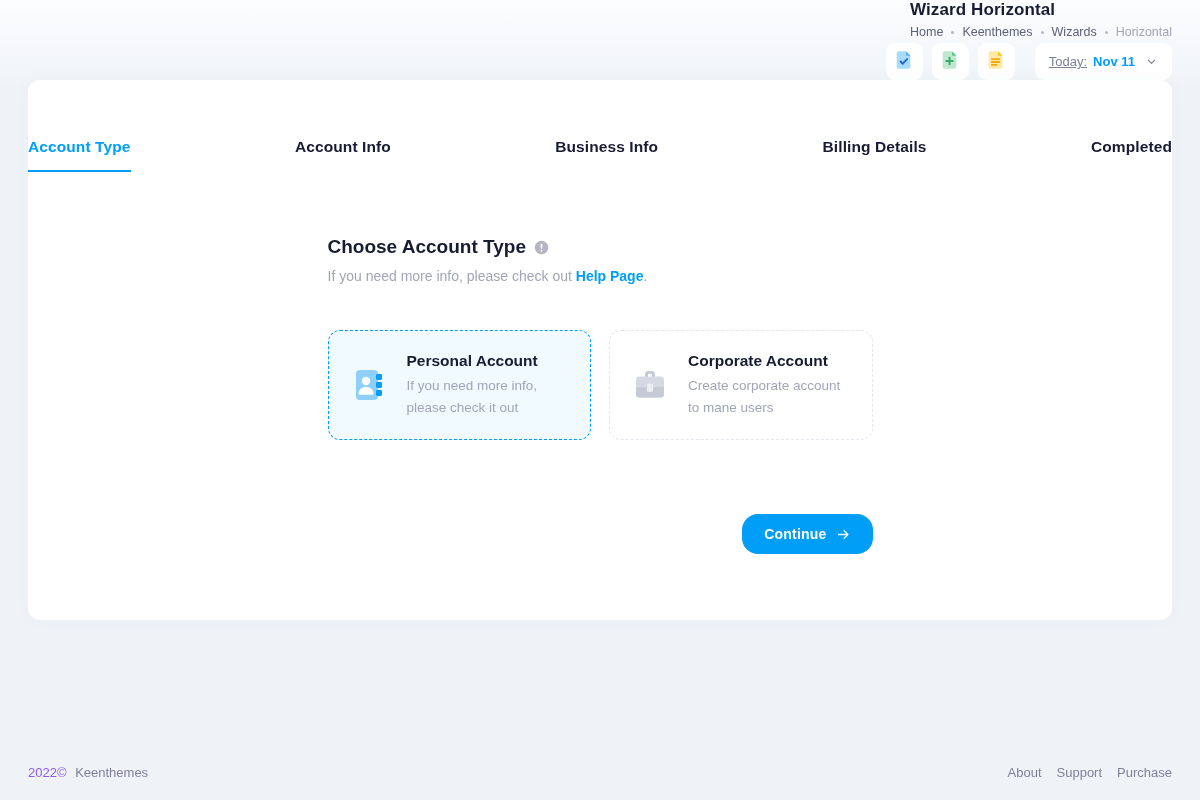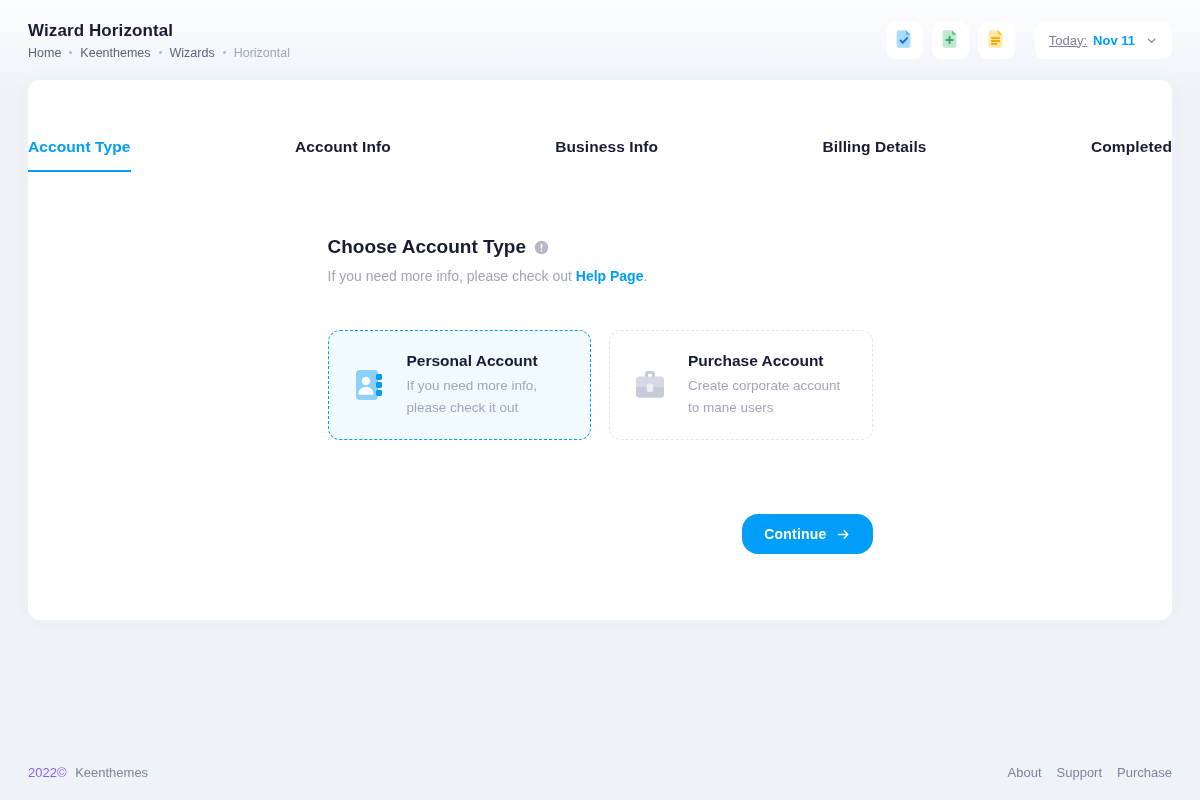--- a/index.html
+++ b/index.html
@@ -9,23 +9,24 @@
     background: linear-gradient(to bottom, #fcfdfe 0px, #eff3f8 90px, #eff3f8 100%);
     display: flex;
     flex-direction: column;
   }
 
   
   .topbar {
     height: 80px;
     padding: 0 28px;
     display: flex;
-    align-items: center;
+    align-items: flex-end;
     justify-content: space-between;
     flex-shrink: 0;
+    flex-direction: column;
   }
   .page-title {
     font-size: 17px;
     font-weight: 700;
     color: #181c32;
     letter-spacing: 0.1px;
     margin-bottom: 5px;
   }
   .breadcrumb {
     display: flex;
@@ -284,21 +285,21 @@
       <div class="option-card">
         <span style="display:flex;flex-shrink:0;">
           <svg width="40" height="40" viewBox="0 0 40 40">
             <path d="M15 12V9.5A3.5 3.5 0 0 1 18.5 6h3A3.5 3.5 0 0 1 25 9.5V12h-3V9.8a1 1 0 0 0-1-1h-2a1 1 0 0 0-1 1V12h-3z" fill="#c6cad6"></path>
             <rect x="6" y="11.5" width="28" height="21" rx="3.5" fill="#d6d9e3"></rect>
             <path d="M6 22h28v7a3.5 3.5 0 0 1-3.5 3.5h-21A3.5 3.5 0 0 1 6 29v-7z" fill="#c6cad6"></path>
             <rect x="16.8" y="18.5" width="6.4" height="8.5" rx="2.2" fill="#eceef4"></rect>
           </svg>
         </span>
         <div>
-          <div class="option-title">Purchase Account</div>
+          <div class="option-title">Corporate Account</div>
           <div class="option-desc">Create corporate account to mane users</div>
         </div>
       </div>
 
     </div>
 
     <div class="actions-row">
       <button class="continue-btn">
         <span>Continue</span>
         <span style="display:flex;">

